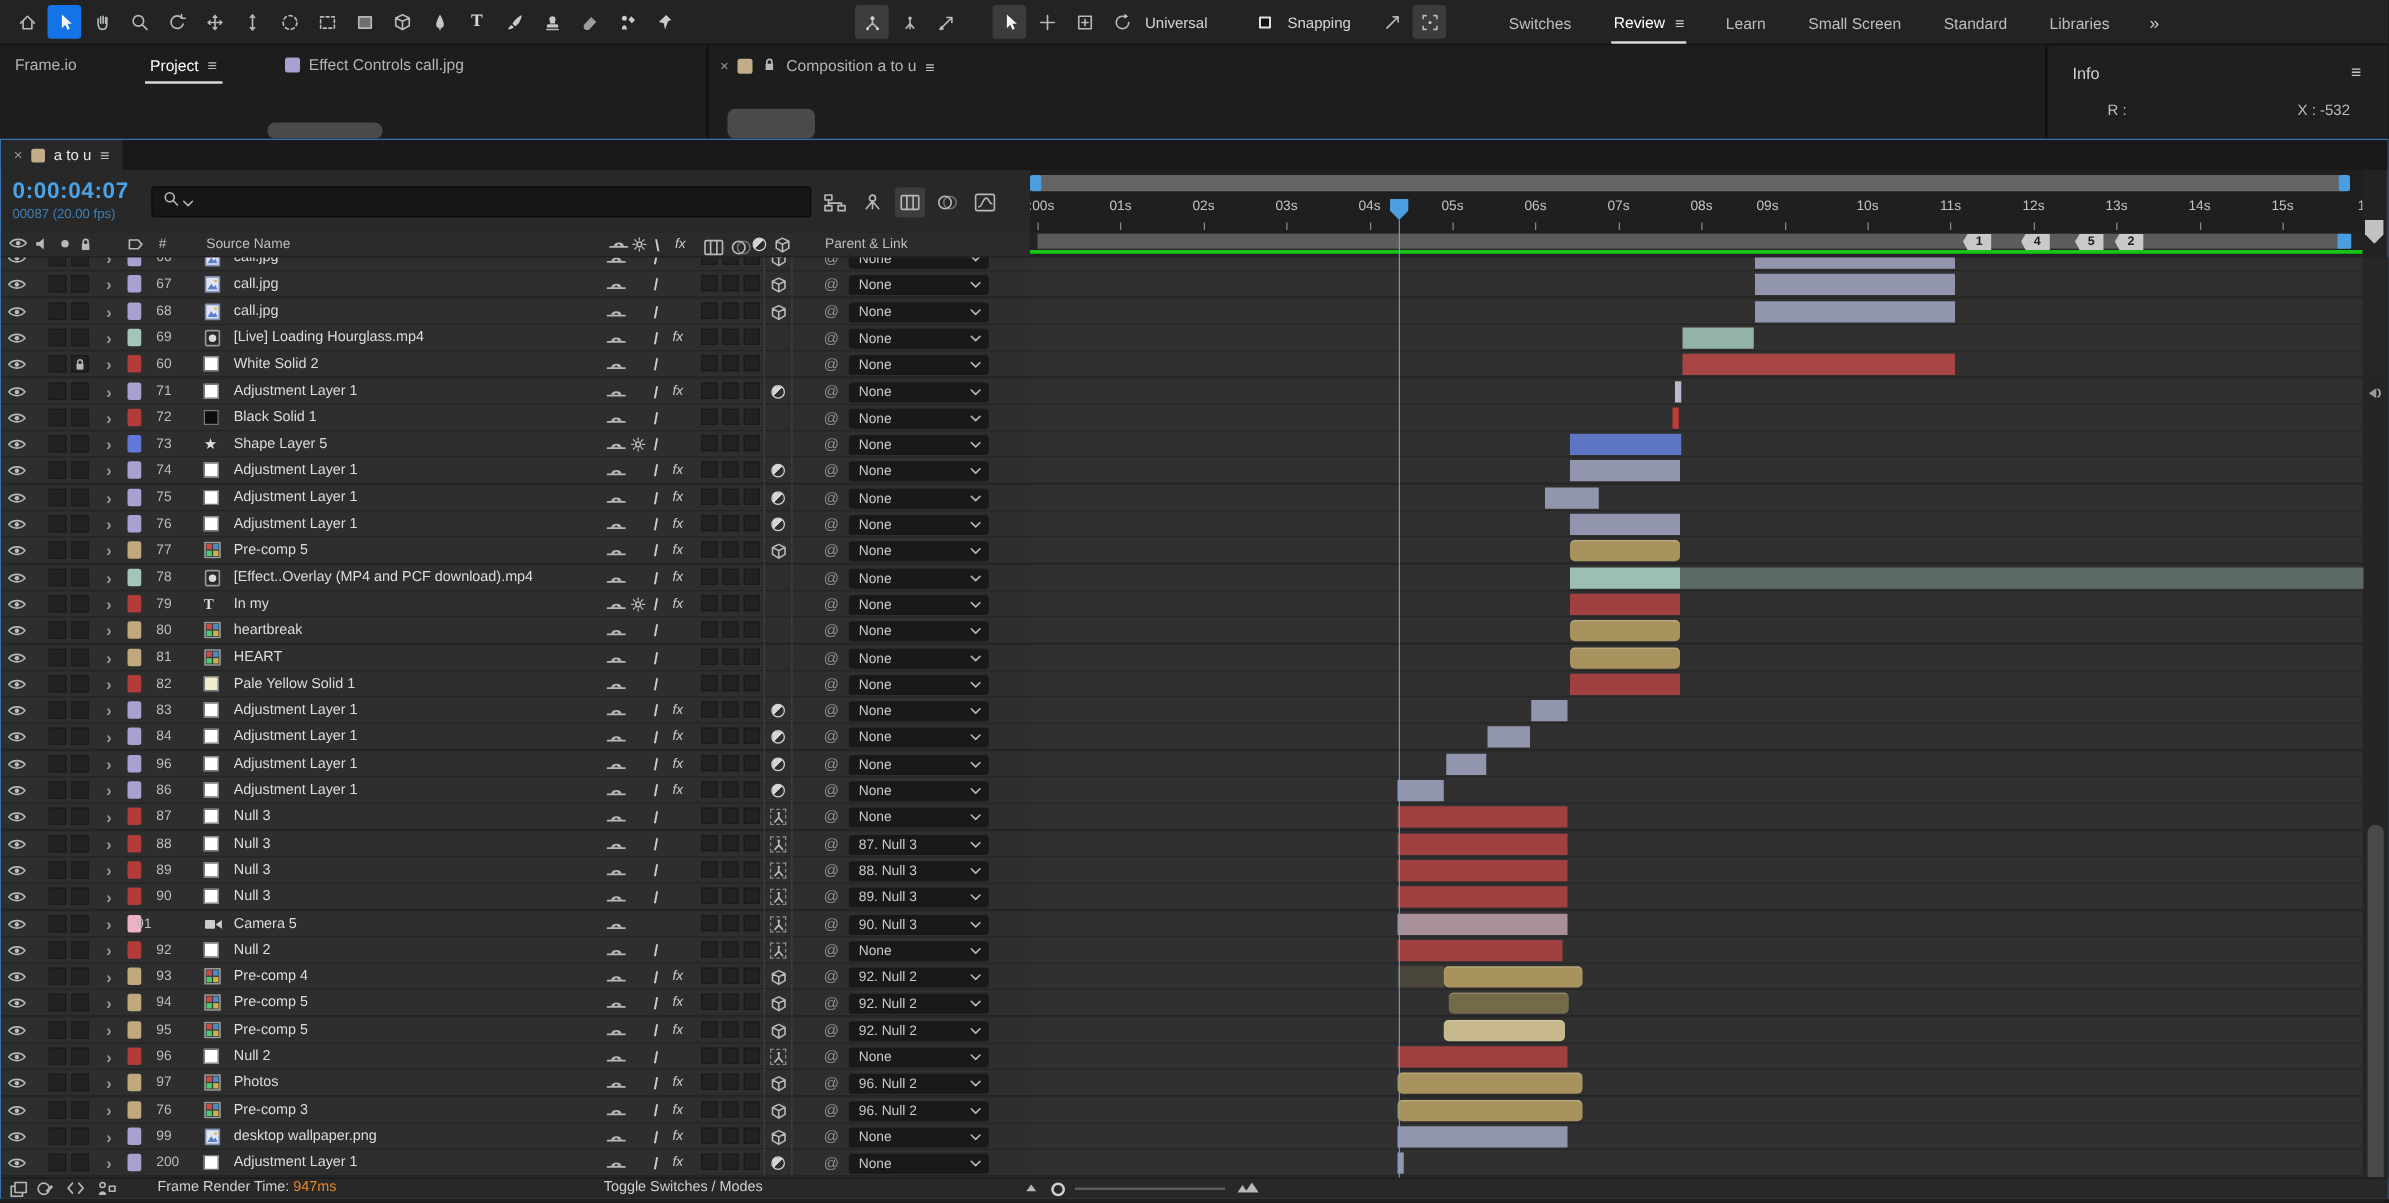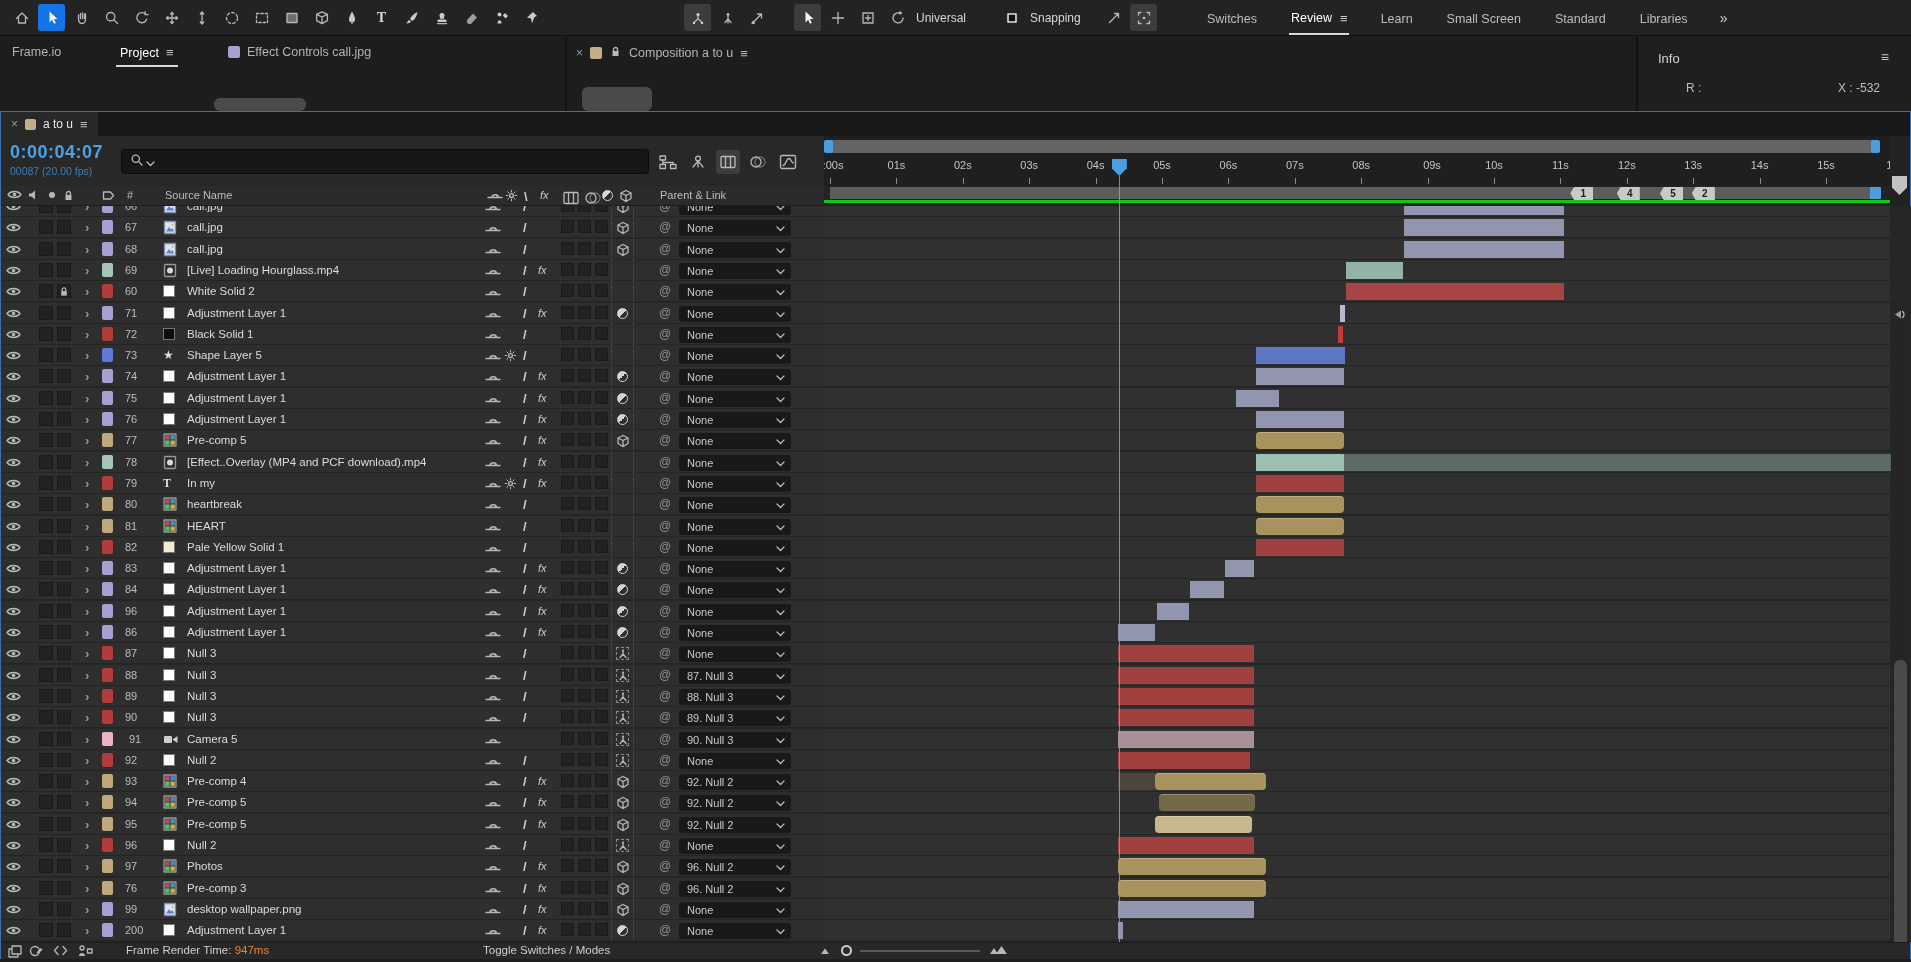--- a/index.html
+++ b/index.html
@@ -399,21 +399,21 @@
           <div class="tick" style="left: 271.6px;">04s</div>
           <div class="tickline" style="left: 271.6px;"></div>
           <div class="tick" style="left: 338px;">05s</div>
           <div class="tickline" style="left: 338px;"></div>
           <div class="tick" style="left: 404.4px;">06s</div>
           <div class="tickline" style="left: 404.4px;"></div>
           <div class="tick" style="left: 470.8px;">07s</div>
           <div class="tickline" style="left: 470.8px;"></div>
           <div class="tick" style="left: 537.2px;">08s</div>
           <div class="tickline" style="left: 537.2px;"></div>
-          <div class="tick" style="left: 608px;">09s</div>
+          <div class="tick" style="left: 590px;">09s</div>
           <div class="tickline" style="left: 603.6px;"></div>
           <div class="tick" style="left: 670px;">10s</div>
           <div class="tickline" style="left: 670px;"></div>
           <div class="tick" style="left: 736.4px;">11s</div>
           <div class="tickline" style="left: 736.4px;"></div>
           <div class="tick" style="left: 802.8px;">12s</div>
           <div class="tickline" style="left: 802.8px;"></div>
           <div class="tick" style="left: 869.2px;">13s</div>
           <div class="tickline" style="left: 869.2px;"></div>
           <div class="tick" style="left: 935.6px;">14s</div>
@@ -1568,21 +1568,21 @@
                 <path d="M1 5.5 C4 1.5 11 1.5 14 5.5 C11 9.5 4 9.5 1 5.5 Z"></path>
                 <circle cx="7.5" cy="5.5" r="1.8" fill="#b8b8b8" stroke="none"></circle>
               </svg>
             </div>
             <div class="cell avbox" style="left: 38px;"></div>
             <div class="cell avbox" style="left: 56px;"></div>
             <div class="cell arrow" style="left: 84px;">›</div>
             <div class="cell" style="left: 101px;">
               <div style="width:11px;height:14px;border-radius:2px;background:#ecb2c4"></div>
             </div>
-            <div class="cell lnum" style="left: 128px;">91</div>
+            <div class="cell lnum" style="left: 108px;">91</div>
             <div class="cell" style="left: 162px;">
               <svg width="16" height="11" viewBox="0 0 16 11" fill="none" stroke="#b8b8b8" stroke-width="1.3" stroke-linecap="round" stroke-linejoin="round">
                 <rect x="1" y="2" width="8" height="7" rx="1" fill="#cfcfcf" stroke="none"></rect>
                 <path d="M9.5 5.5 L14.5 2 V9 Z" fill="#cfcfcf" stroke="none"></path>
               </svg>
             </div>
             <div class="cell lname" style="left: 186px;">Camera 5</div>
             <div class="cell" style="left: 484px;">
               <svg width="16" height="10" viewBox="0 0 16 10" fill="none" stroke="#b8b8b8" stroke-width="1.3" stroke-linecap="round" stroke-linejoin="round">
                 <path d="M1 8.5 H15 M4.5 8.5 C4.5 4.8 11.5 4.8 11.5 8.5"></path>

